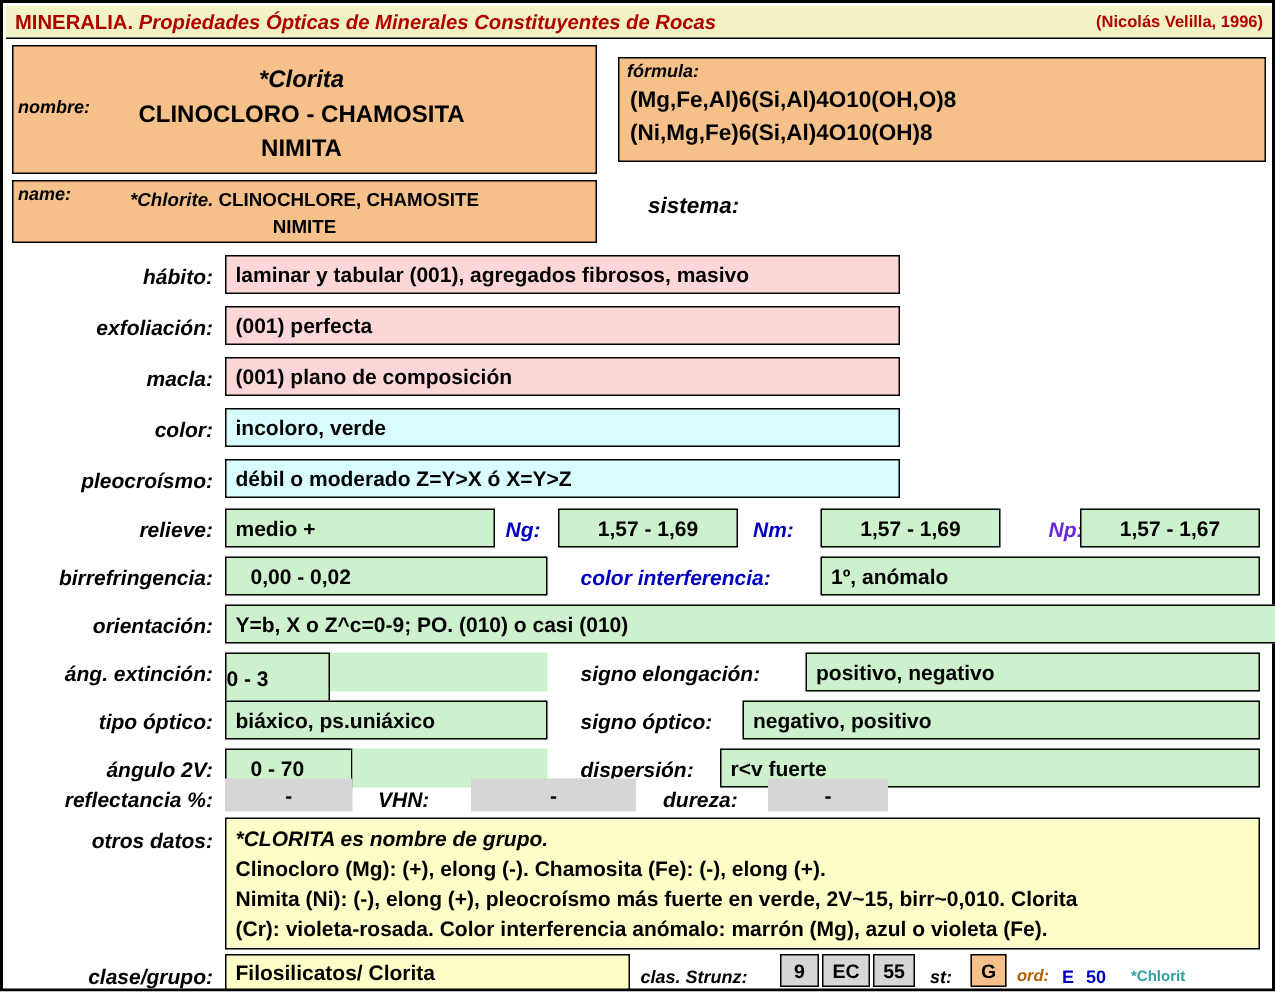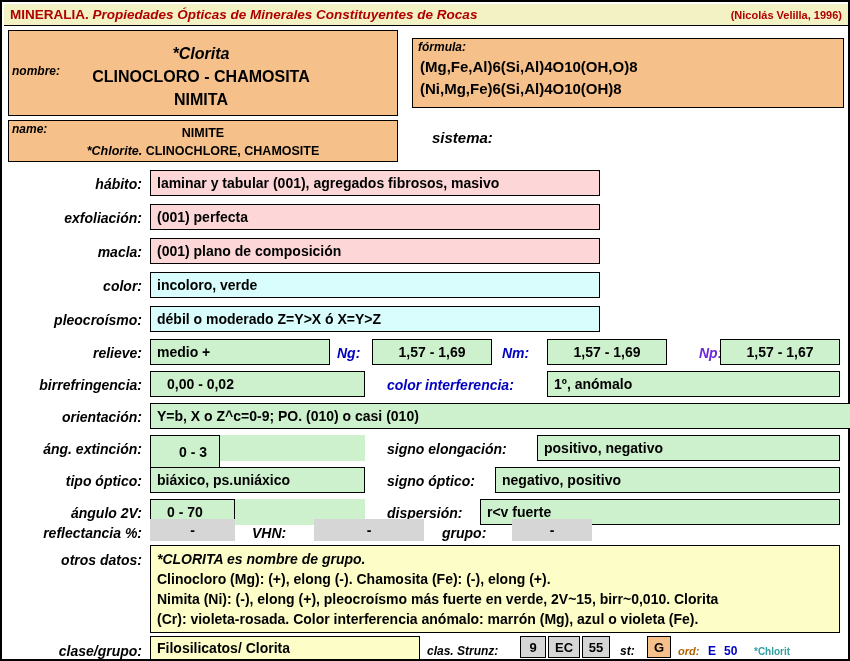--- a/index.html
+++ b/index.html
@@ -187,22 +187,22 @@
   <div id="nombre-tag">nombre:</div>
   <div id="nombre-lines">
     <div class="l1">*Clorita</div>
     <div class="l2">CLINOCLORO  -  CHAMOSITA</div>
     <div class="l3">NIMITA</div>
   </div>
 
   <div class="box orange" id="name-box"></div>
   <div id="name-tag">name:</div>
   <div id="name-lines">
+    <div><span class="i">*Chlorite.</span><span> CLINOCHLORE,  CHAMOSITE</span></div>
     <div>NIMITE</div>
-    <div><span class="i">*Chlorite.</span><span> CLINOCHLORE,  CHAMOSITE</span></div>
   </div>
 
   <div class="box orange" id="formula-box"></div>
   <div id="formula-tag">fórmula:</div>
   <div id="formula-lines">
     <div>(Mg,Fe,Al)6(Si,Al)4O10(OH,O)8</div>
     <div>(Ni,Mg,Fe)6(Si,Al)4O10(OH)8</div>
   </div>
 
   <div class="lbl-b" id="sistema-lbl">sistema:</div>
@@ -233,41 +233,41 @@
 
   <div class="lbl rowlbl" style="left:0px; top:375px; width:140px;">birrefringencia:</div>
   <div class="box green rowval" style="left:148px; top:369px; width:215px; height:26px; padding-left:16px;">0,00  -  0,02</div>
   <div class="lbl-b rowlbl" style="left:385px; top:375px; color:#0000c0;">color interferencia:</div>
   <div class="box green rowval" style="left:545px; top:369px; width:293px; height:26px;">1º, anómalo</div>
 
   <div class="lbl rowlbl" style="left:0px; top:407px; width:140px;">orientación:</div>
   <div class="box green rowval" style="left:148px; top:401px; width:738px; height:26px;">Y=b, X o Z^c=0-9; PO. (010) o casi (010)</div>
 
   <div class="lbl rowlbl" style="left:0px; top:439px; width:140px;">áng. extinción:</div>
-  <div class="box green rowval" style="left:148px; top:433px; width:70px; height:34px; padding-left:28px;">0  -  3</div>
+  <div class="box green rowval" style="left:148px; top:433px; width:70px; height:34px; padding-left:0;">0  -  3</div>
   <div class="box green nb" style="left:218px; top:433px; width:145px; height:26px;"></div>
   <div class="lbl-b rowlbl" style="left:385px; top:439px;">signo elongación:</div>
   <div class="box green rowval" style="left:535px; top:433px; width:303px; height:26px;">positivo, negativo</div>
 
   <div class="lbl rowlbl" style="left:0px; top:471px; width:140px;">tipo óptico:</div>
   <div class="box green rowval" style="left:148px; top:465px; width:215px; height:26px;">biáxico, ps.uniáxico</div>
   <div class="lbl-b rowlbl" style="left:385px; top:471px;">signo óptico:</div>
   <div class="box green rowval" style="left:493px; top:465px; width:345px; height:26px;">negativo, positivo</div>
 
   <div class="lbl rowlbl" style="left:0px; top:503px; width:140px;">ángulo 2V:</div>
   <div class="box green rowval" style="left:148px; top:497px; width:85px; height:26px; padding-left:16px;">0  -  70</div>
   <div class="box green nb" style="left:233px; top:497px; width:130px; height:26px;"></div>
   <div class="lbl-b rowlbl" style="left:385px; top:503px;">dispersión:</div>
   <div class="box green rowval" style="left:478px; top:497px; width:360px; height:26px;">r&lt;v fuerte</div>
 
   <div class="lbl rowlbl" style="left:0px; top:523px; width:140px;">reflectancia %:</div>
   <div class="box grey rowval center nb" style="left:148px; top:517px; width:85px; height:22px;">-</div>
   <div class="lbl-b rowlbl" style="left:250px; top:523px;">VHN:</div>
   <div class="box grey rowval center nb" style="left:312px; top:517px; width:110px; height:22px;">-</div>
-  <div class="lbl-b rowlbl" style="left:440px; top:523px;">grupo:</div>
+  <div class="lbl-b rowlbl" style="left:440px; top:523px;">dureza:</div>
   <div class="box grey rowval center nb" style="left:510px; top:517px; width:80px; height:22px;">-</div>
 
   <div class="lbl rowlbl" style="left:0px; top:550px; width:140px;">otros datos:</div>
   <div class="box yellow" style="left:148px; top:543px; width:690px; height:88px; display:block; padding:3px 6px; line-height:20px;">
     <div style="font-weight:bold; font-style:italic; font-size:14px;">*CLORITA es nombre de grupo.</div>
     <div style="font-weight:bold; font-size:14px;">Clinocloro (Mg): (+), elong (-). Chamosita (Fe): (-), elong (+).</div>
     <div style="font-weight:bold; font-size:14px;">Nimita (Ni): (-), elong (+), pleocroísmo más fuerte en verde, 2V~15, birr~0,010. Clorita</div>
     <div style="font-weight:bold; font-size:14px;">(Cr): violeta-rosada. Color interferencia anómalo: marrón (Mg), azul o violeta (Fe).</div>
   </div>
 

